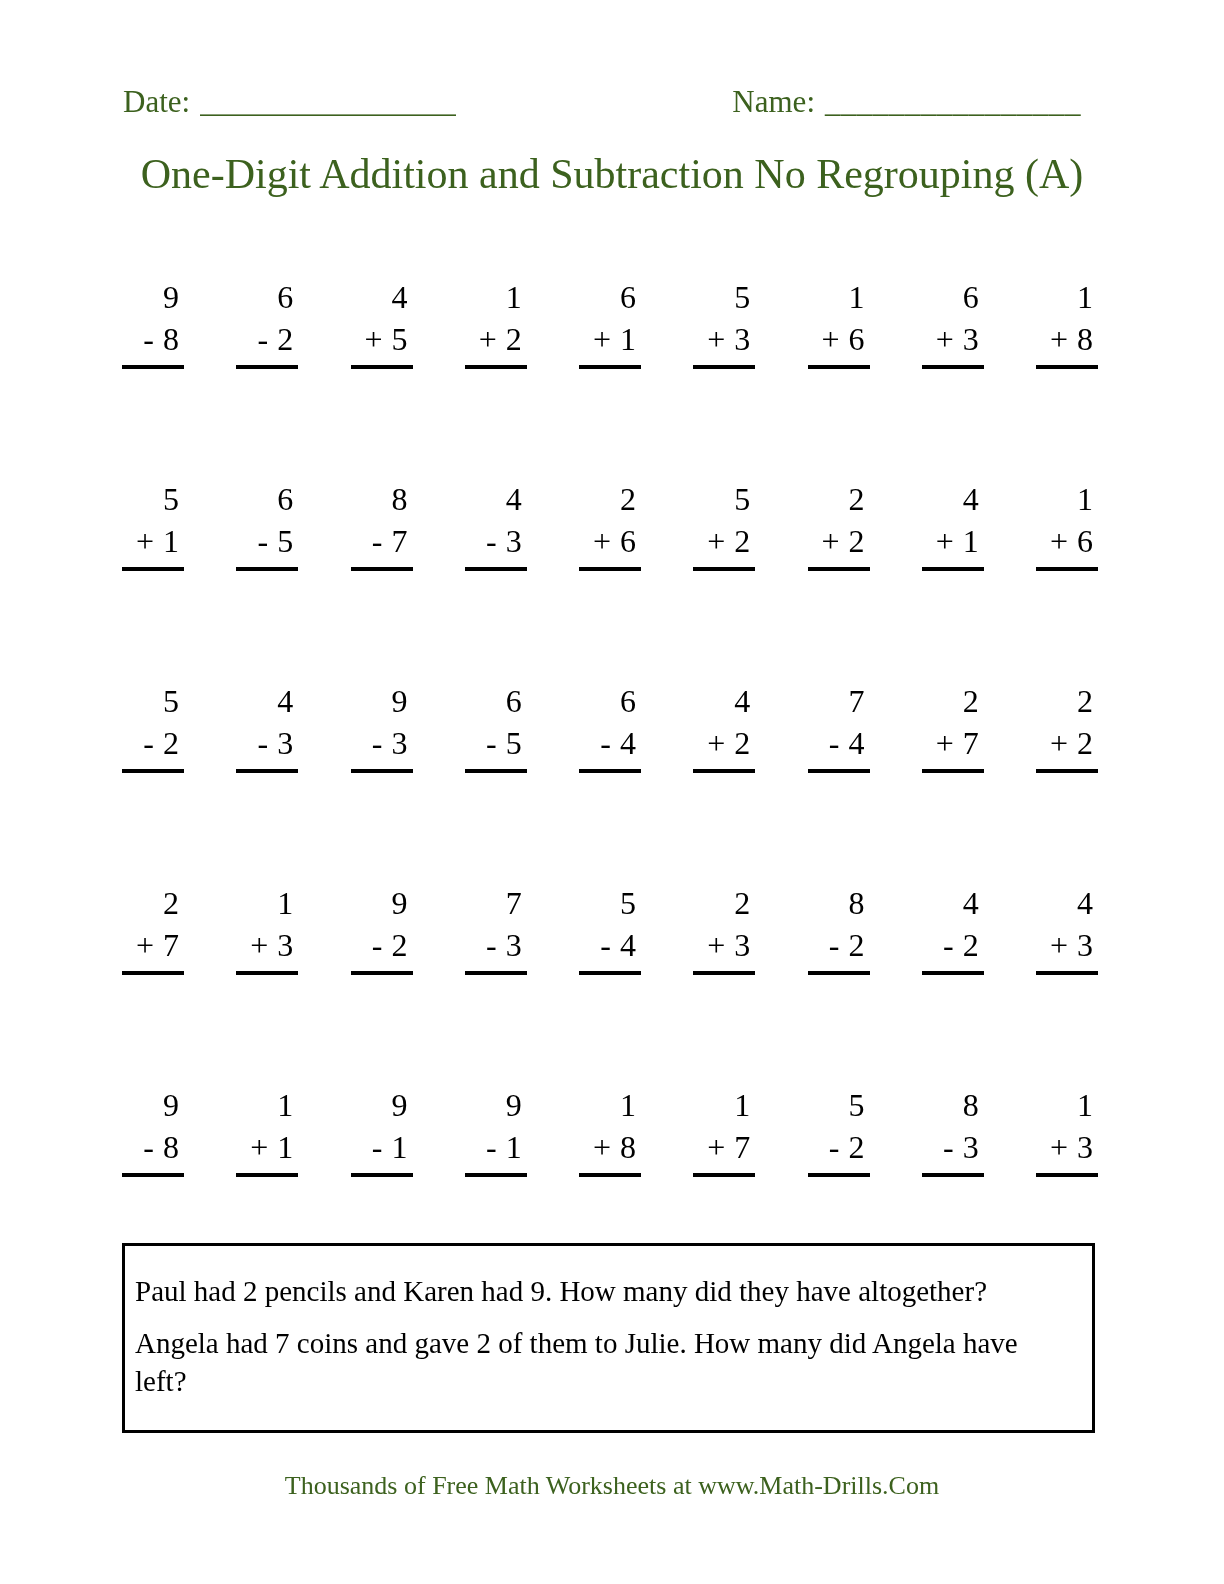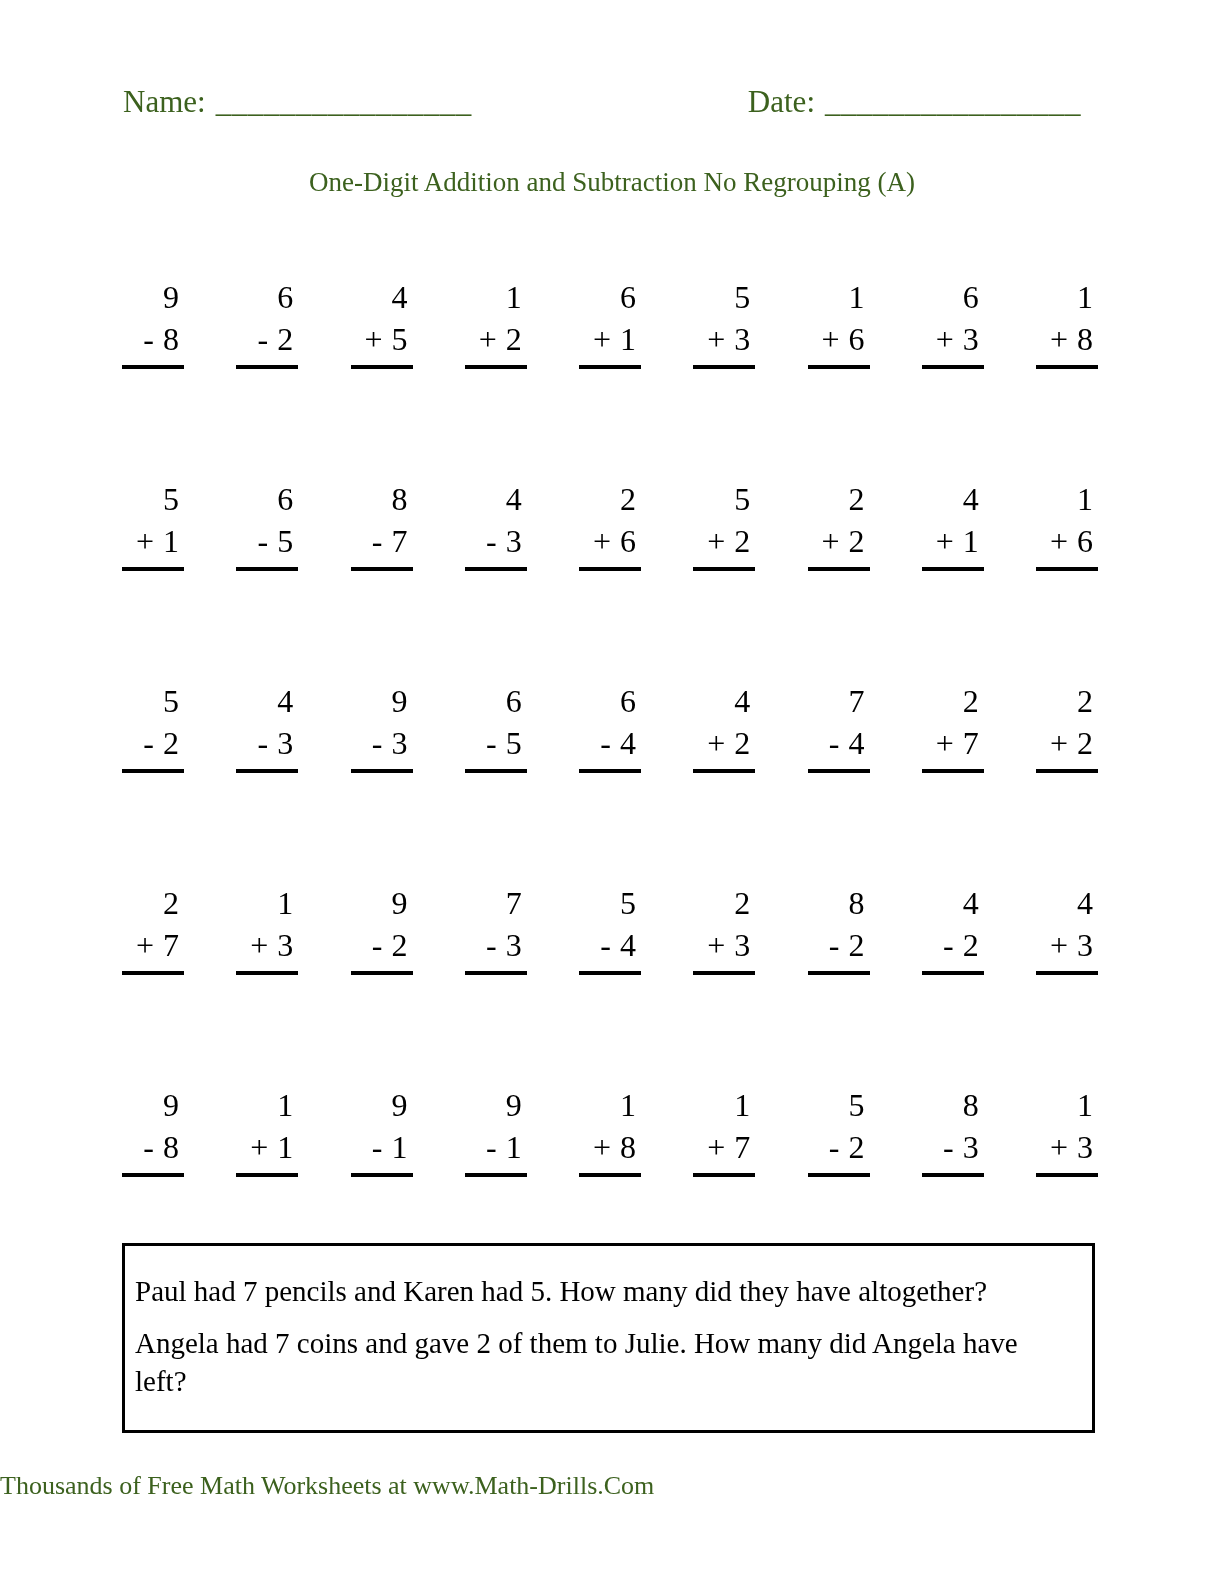--- a/index.html
+++ b/index.html
@@ -19,23 +19,23 @@
     display: flex; justify-content: space-between;
     padding: 84px 143px 0 123px;
     font-size: 31px; color: var(--green);
     white-space: nowrap;
   }
   .blank-line { margin-left: 10px; letter-spacing: 0.5px; }
 
   
   .title {
     text-align: center;
-    font-size: 27px; font-weight: normal;
+    font-size: 42px; font-weight: normal;
     color: var(--green);
-    margin: 47px 0 0 0;
+    margin: 30px 0 0 0;
   }
 
   
   .problems { margin: 78px 126px 0 122px; }
   .prow { display: flex; justify-content: space-between; margin-bottom: 109px; }
   .prow:last-child { margin-bottom: 0; }
   .problem { width: 62px; border-bottom: 4px solid var(--ink); padding-bottom: 5px; }
   .p-top  { text-align: right; padding-right: 5px; font-size: 32px; line-height: 42px; }
   .p-bottom { display: flex; justify-content: flex-end; padding-right: 5px; font-size: 32px; line-height: 42px; }
   .p-op { margin-right: 9px; }
@@ -46,38 +46,38 @@
     margin: 66px 0 0 122px;
     width: 973px;
     border: 3px solid var(--ink);
     padding: 12px 18px 16px 10px;
     font-size: 29px;
   }
   .word-box p { margin: 14px 0; line-height: 38px; }
 
   
   .footer {
-    text-align: left;
+    text-align: center;
     color: var(--green);
     font-size: 26px;
     margin-top: 38px;
   }
 </style>
 </head>
 <body>
 
 <div class="page">
 
   <div class="header-row">
     <div class="field">
+      <span>Date:</span><span class="blank-line">________________</span>
+    </div>
+    <div class="field">
       <span>Name:</span><span class="blank-line">________________</span>
     </div>
-    <div class="field">
-      <span>Date:</span><span class="blank-line">________________</span>
-    </div>
   </div>
 
   <h1 class="title">One-Digit Addition and Subtraction No Regrouping (A)</h1>
 
   <div class="problems">
       <div class="prow">
         <div class="problem">
           <div class="p-top">9</div>
           <div class="p-bottom">
             <span class="p-op">-</span>
@@ -397,19 +397,19 @@
           <div class="p-top">1</div>
           <div class="p-bottom">
             <span class="p-op">+</span>
             <span>3</span>
           </div>
         </div>
       </div>
     </div>
 
   <div class="word-box">
-    <p>Paul had 7 pencils and Karen had 5. How many did they have altogether?</p>
+    <p>Paul had 2 pencils and Karen had 9. How many did they have altogether?</p>
     <p>Angela had 7 coins and gave 2 of them to Julie. How many did Angela have left?</p>
   </div>
 
   <div class="footer">Thousands of Free Math Worksheets at www.Math-Drills.Com</div>
 
 </div>
 
 </body></html>

